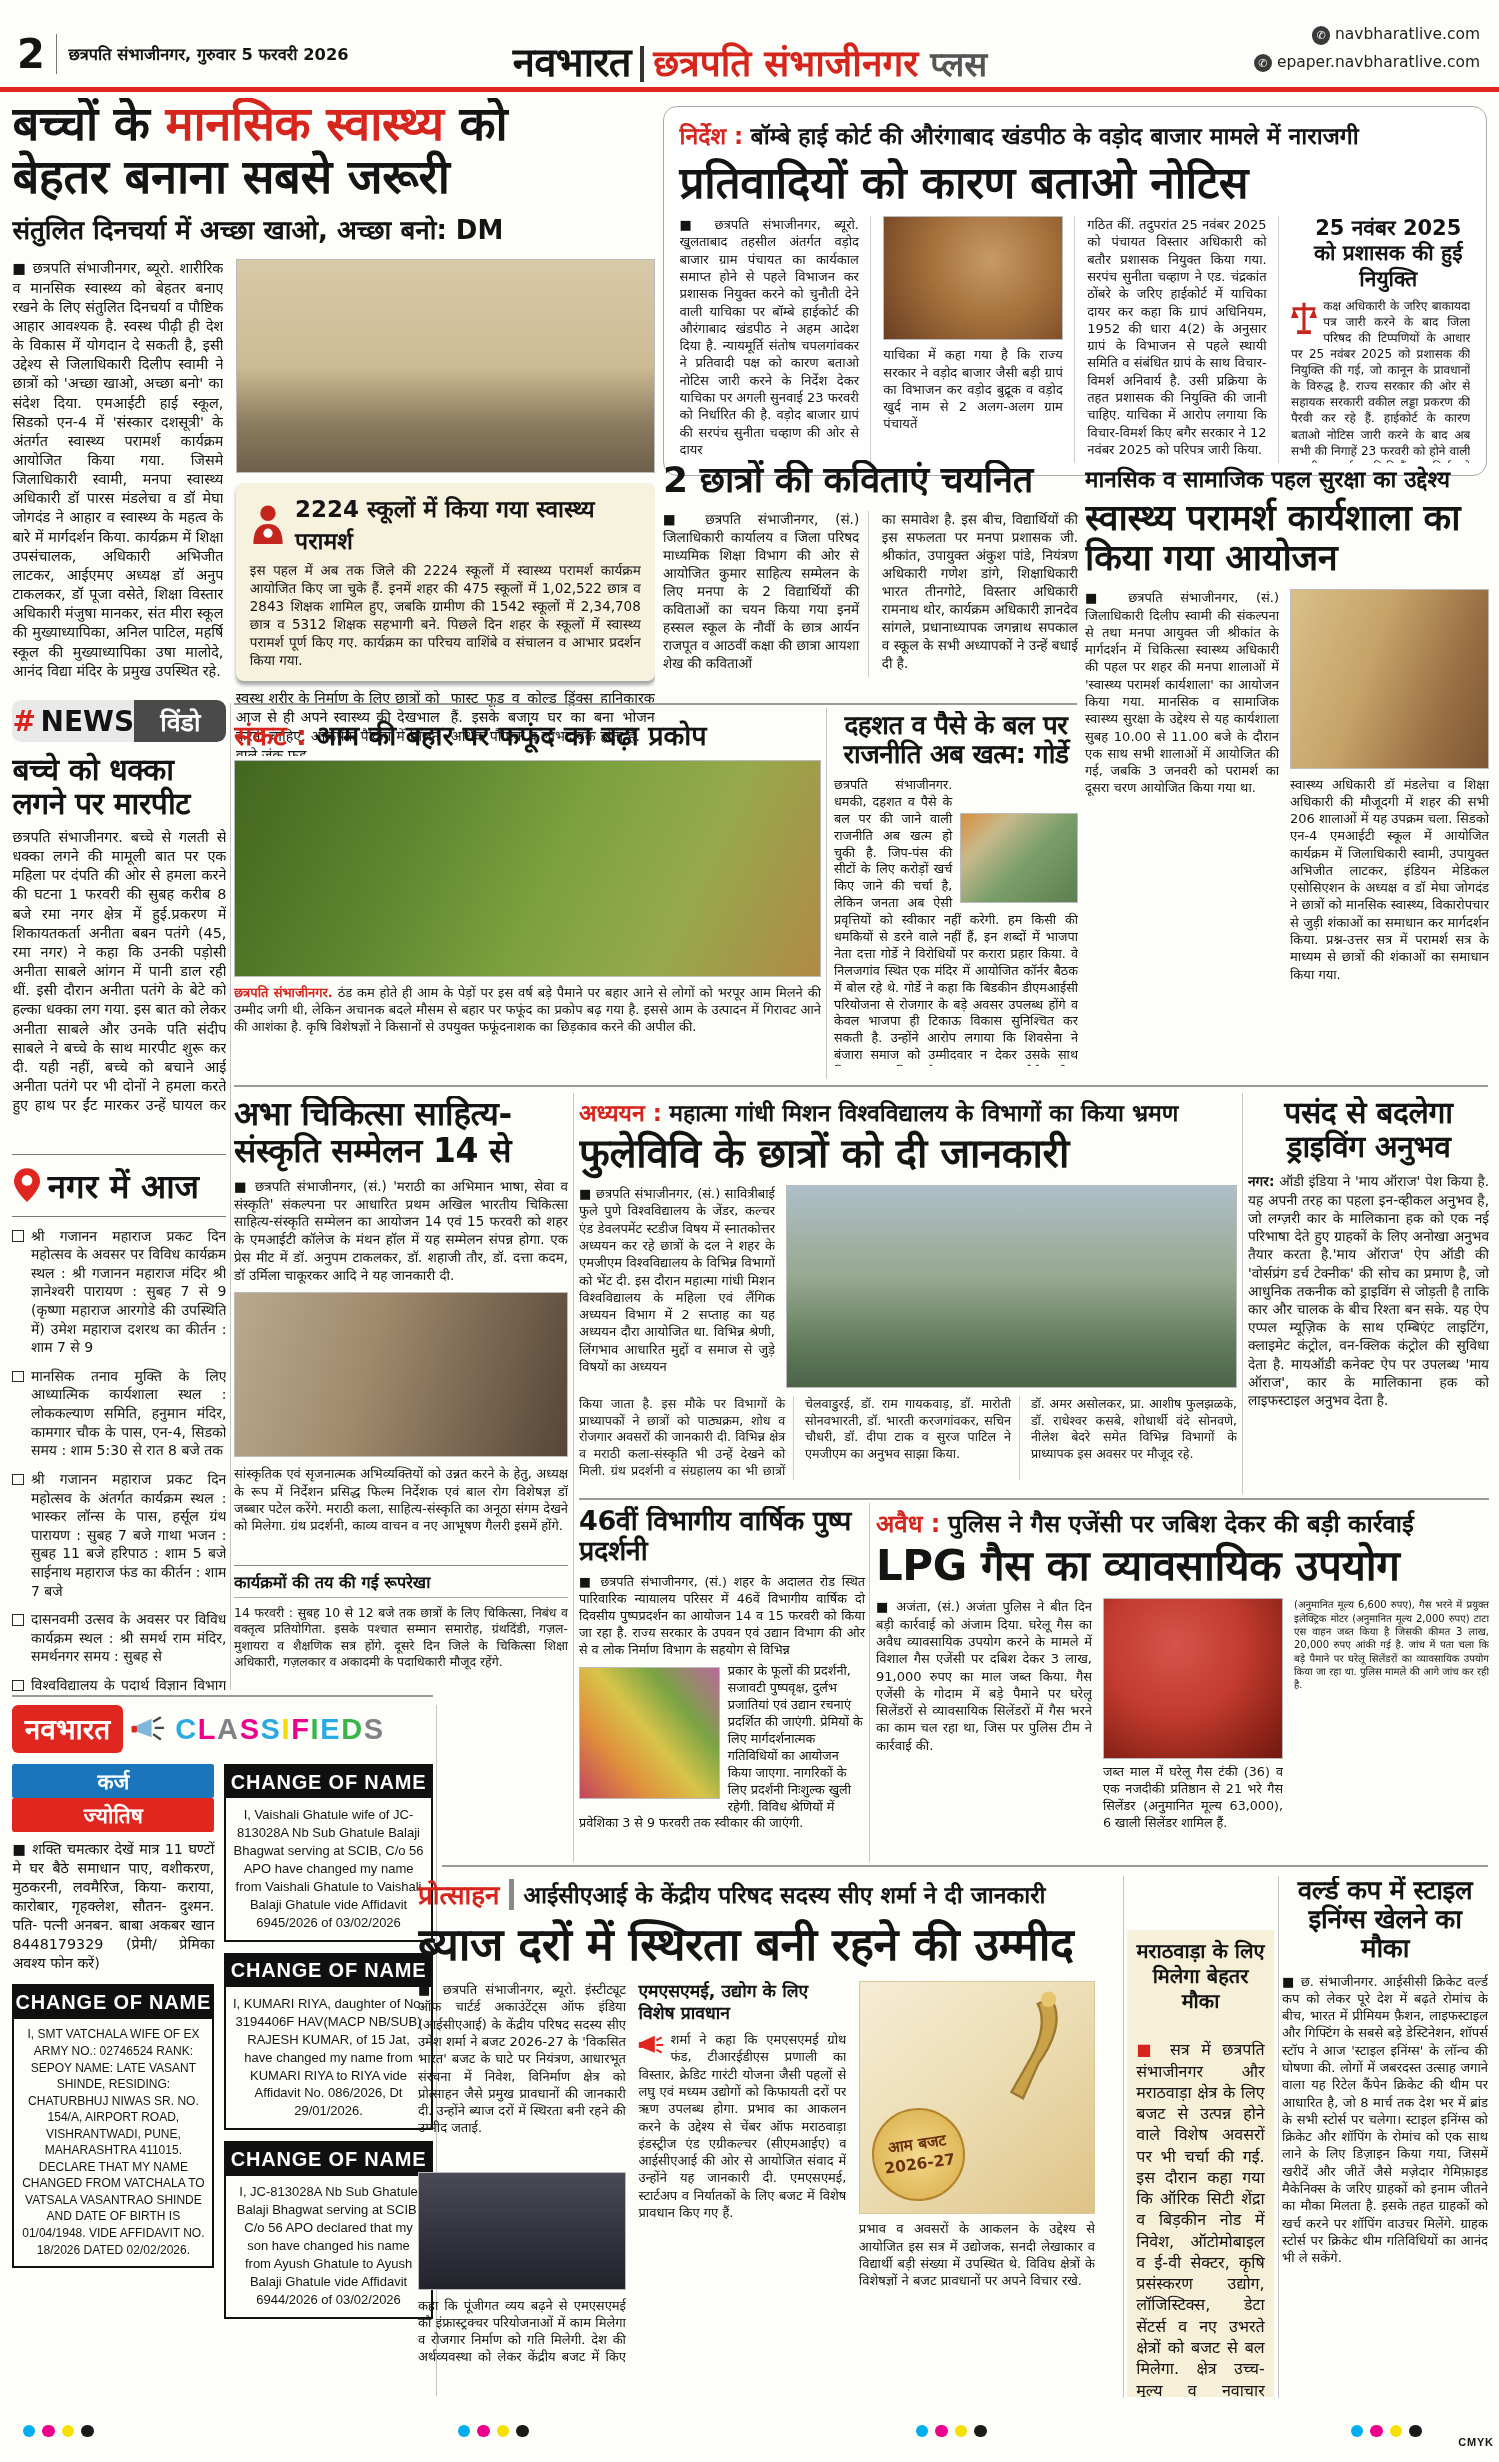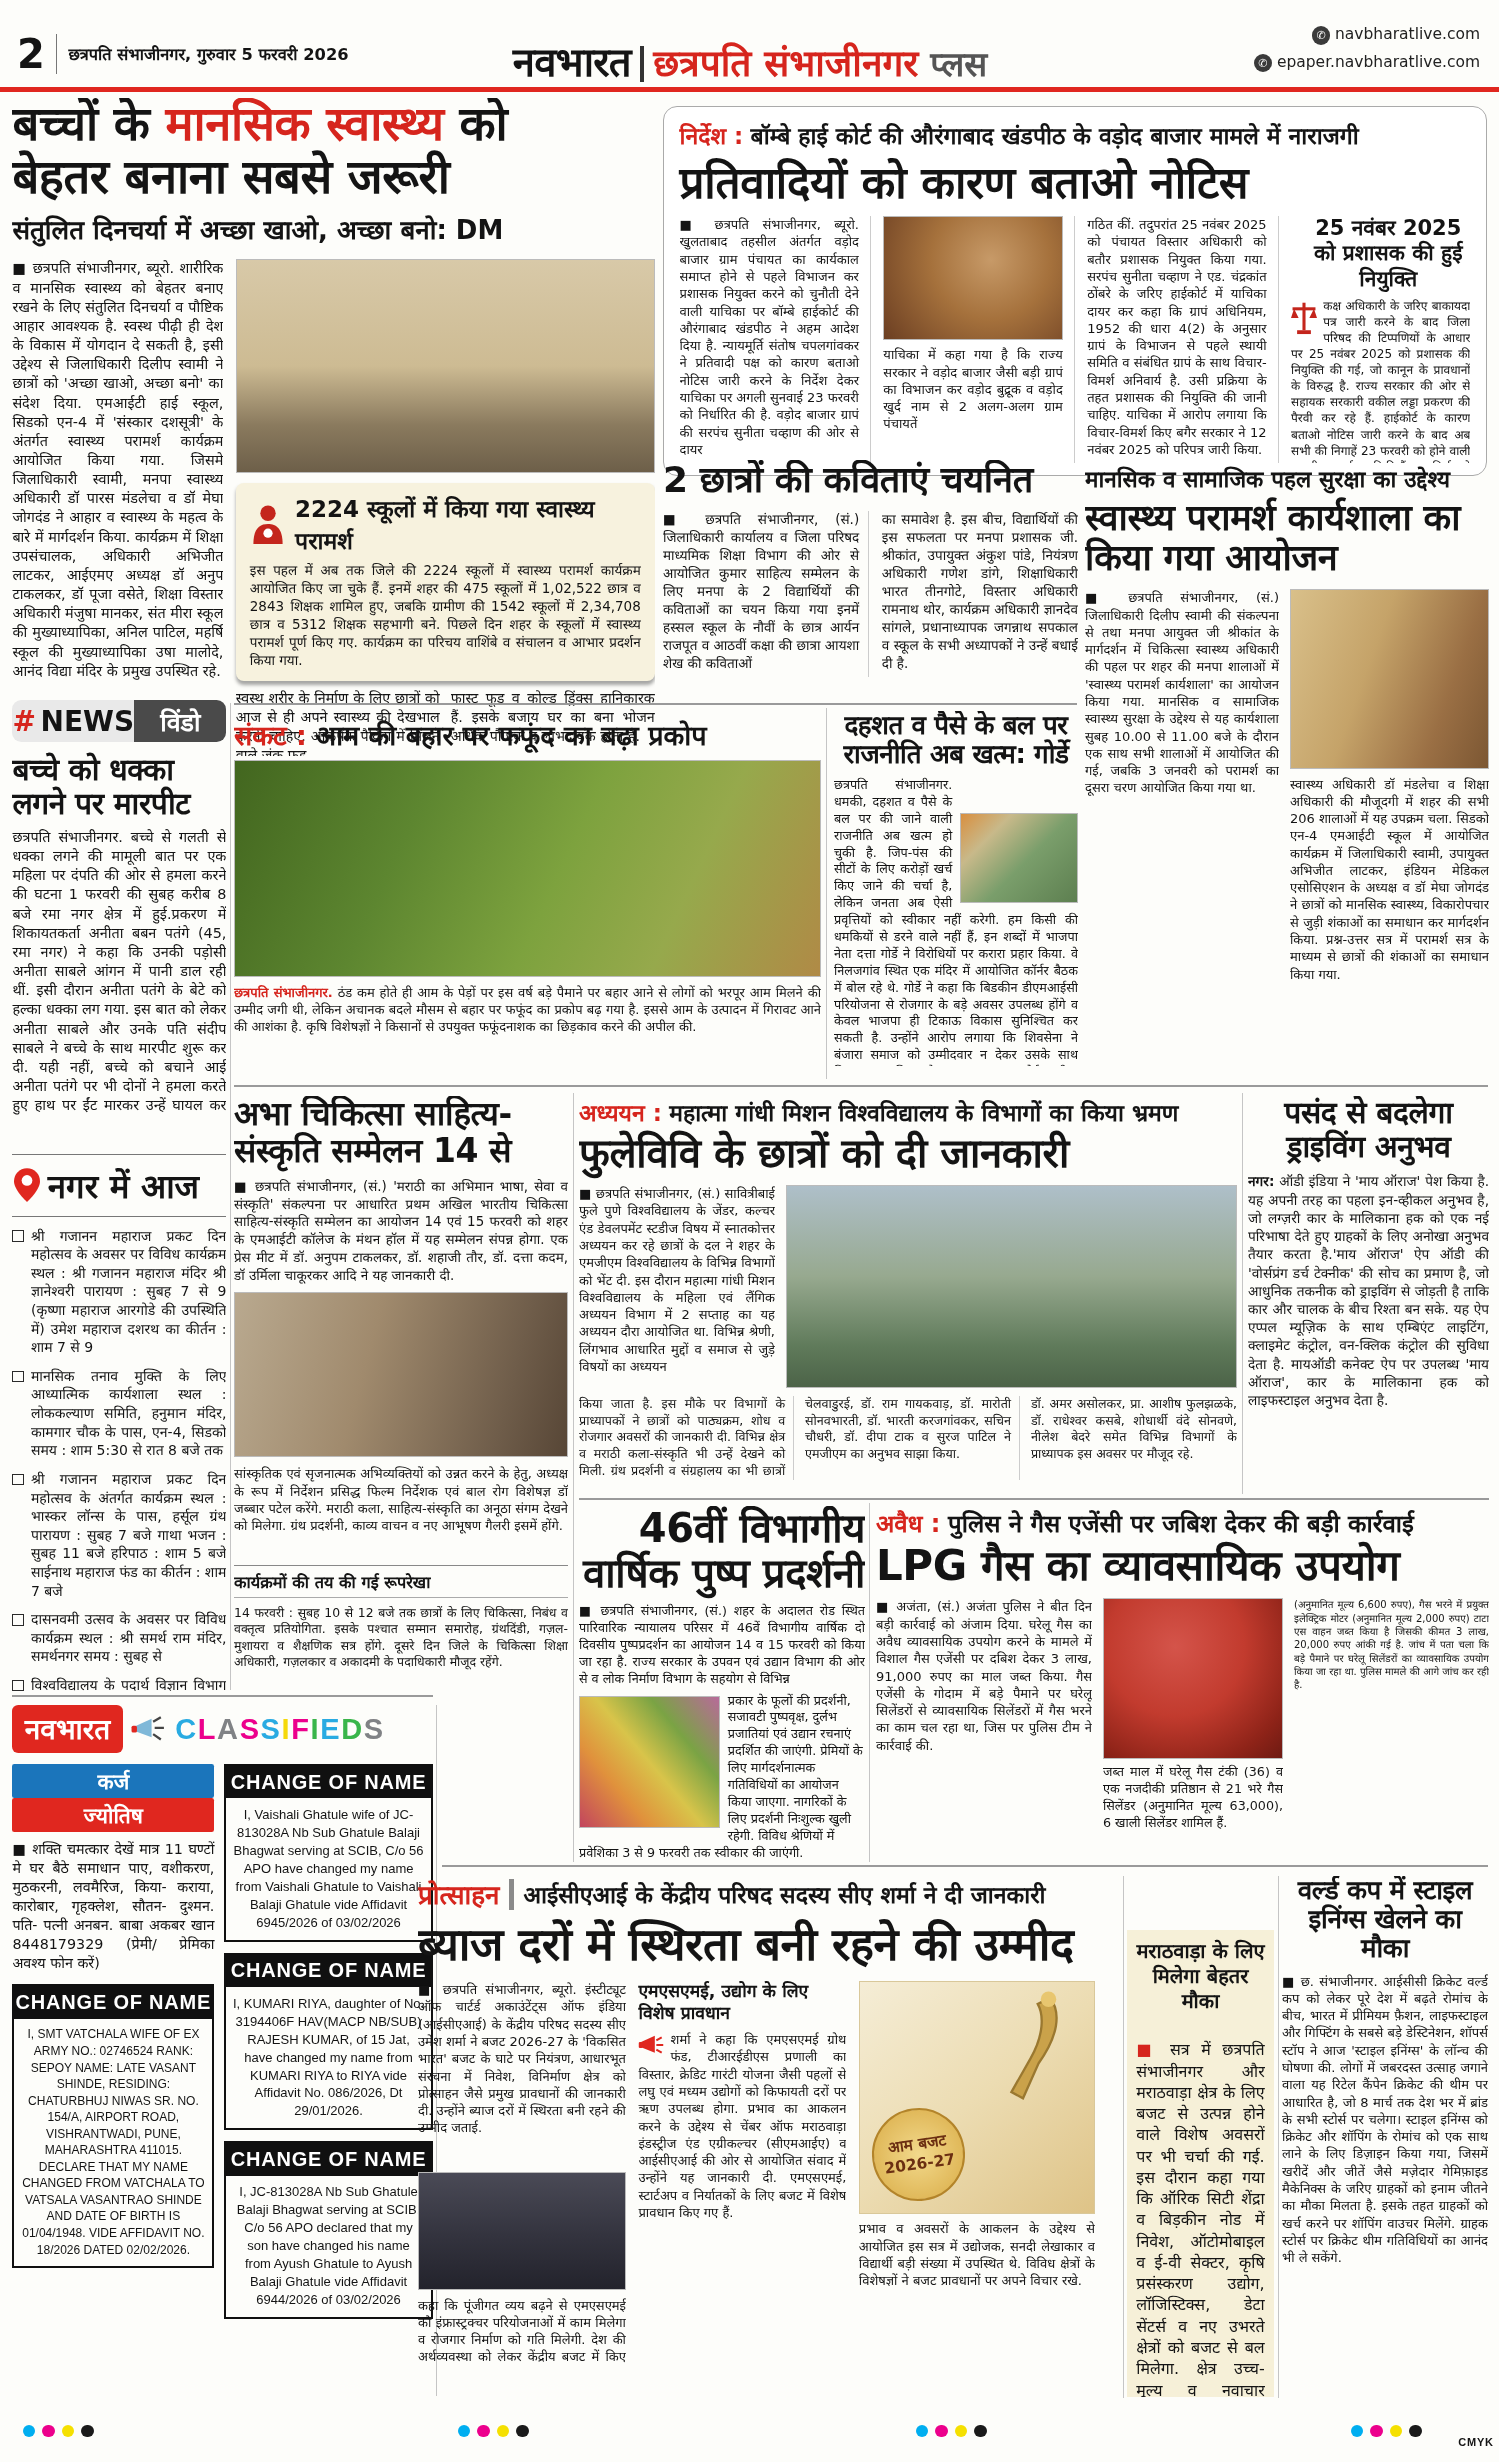--- a/index.html
+++ b/index.html
@@ -252,21 +252,21 @@
   <div class="abs clip" style="left:1248px; top:1096px; width:241px; height:397px;">
     <div class="hl" style="font-size:30px; text-align:center;">पसंद से बदलेगा ड्राइविंग अनुभव</div>
     <div class="jt clip" style="font-size:13.7px; margin-top:9.3px; height:312px;">
       <span class="bold">नगर:</span>
       <span>ऑडी इंडिया ने 'माय ऑराज' पेश किया है. यह अपनी तरह का पहला इन-व्हीकल अनुभव है, जो लग्ज़री कार के मालिकाना हक को एक नई परिभाषा देते हुए ग्राहकों के लिए अनोखा अनुभव तैयार करता है.'माय ऑराज' ऐप ऑडी की 'वोर्सप्रंग डर्च टेक्नीक' की सोच का प्रमाण है, जो आधुनिक तकनीक को ड्राइविंग से जोड़ती है ताकि कार और चालक के बीच रिश्ता बन सके. यह ऐप एप्पल म्यूज़िक के साथ एम्बिएंट लाइटिंग, क्लाइमेट कंट्रोल, वन-क्लिक कंट्रोल की सुविधा देता है. मायऑडी कनेक्ट ऐप पर उपलब्ध 'माय ऑराज', कार के मालिकाना हक को लाइफस्टाइल अनुभव देता है.</span>
     </div>
   </div>
 
   <div class="abs hr" style="left:579px; top:1498px; width:910px;"></div>
   <div class="abs clip" style="left:579px; top:1506px; width:286px; height:356px;">
-    <div class="hl" style="font-size:40px; text-align:right;">46वीं विभागीय वार्षिक पुष्प प्रदर्शनी</div>
+    <div class="hl" style="font-size:27px; text-align:left;">46वीं विभागीय वार्षिक पुष्प प्रदर्शनी</div>
     <div class="jt" style="font-size:12.7px; margin-top:7.8px;">■ छत्रपति संभाजीनगर, (सं.) शहर के अदालत रोड स्थित पारिवारिक न्यायालय परिसर में 46वें विभागीय वार्षिक दो दिवसीय पुष्पप्रदर्शन का आयोजन 14 व 15 फरवरी को किया जा रहा है. राज्य सरकार के उपवन एवं उद्यान विभाग की ओर से व लोक निर्माण विभाग के सहयोग से विभिन्न</div>
     <div class="clip" style="margin-top:4.7px; height:166px;">
       <span class="photo" style="float:left; width:141px; height:132px; margin:3.1px 7.8px 3.1px 0; background:linear-gradient(50deg, #c2455e 0%, #e0913c 28%, #d8c44a 50%, #7aa344 72%, #b86a9a 100%);"></span>
       <span class="jt" style="font-size:12.7px;">प्रकार के फूलों की प्रदर्शनी, सजावटी पुष्पवृक्ष, दुर्लभ प्रजातियां एवं उद्यान रचनाएं प्रदर्शित की जाएंगी. प्रेमियों के लिए मार्गदर्शनात्मक गतिविधियों का आयोजन किया जाएगा. नागरिकों के लिए प्रदर्शनी निःशुल्क खुली रहेगी. विविध श्रेणियों में प्रवेशिका 3 से 9 फरवरी तक स्वीकार की जाएंगी.</span>
     </div>
   </div>
   <div class="abs vr" style="left:869px; top:1503px; height:359px;"></div>
 
   <div class="abs clip" style="left:876px; top:1506px; width:613px; height:356px;">
     <div style="font-size:24px;">

